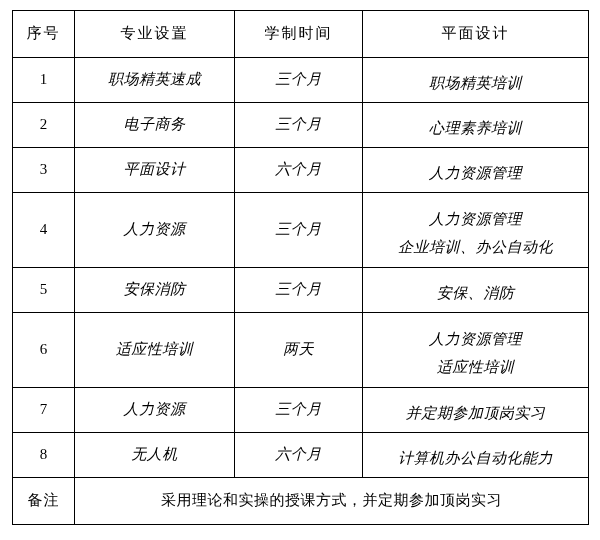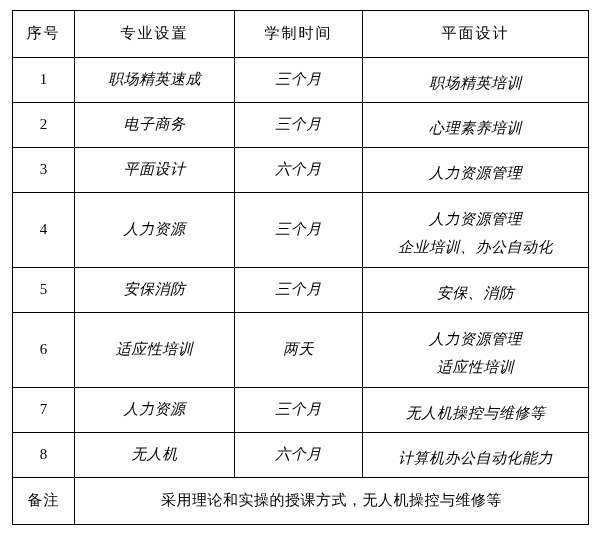--- a/index.html
+++ b/index.html
@@ -167,33 +167,33 @@
             <span>适应性培训</span>
           </span>
         </td>
       </tr>
       <tr>
         <td class="cell-no">7</td>
         <td class="cell-major">人力资源</td>
         <td class="cell-dur">三个月</td>
         <td class="cell-content">
           <span class="multi-line">
-            <span>无人机操控与维修等</span>
+            <span>并定期参加顶岗实习</span>
           </span>
         </td>
       </tr>
       <tr>
         <td class="cell-no">8</td>
         <td class="cell-major">无人机</td>
         <td class="cell-dur">六个月</td>
         <td class="cell-content">
           <span class="multi-line">
             <span>计算机办公自动化能力</span>
           </span>
         </td>
       </tr>
       <tr class="remark">
         <td class="remark-label">备注</td>
-        <td class="remark-text" colspan="3">采用理论和实操的授课方式，无人机操控与维修等</td>
+        <td class="remark-text" colspan="3">采用理论和实操的授课方式，并定期参加顶岗实习</td>
       </tr>
     </tbody>
   </table>
 </div>
 
 </body></html>

